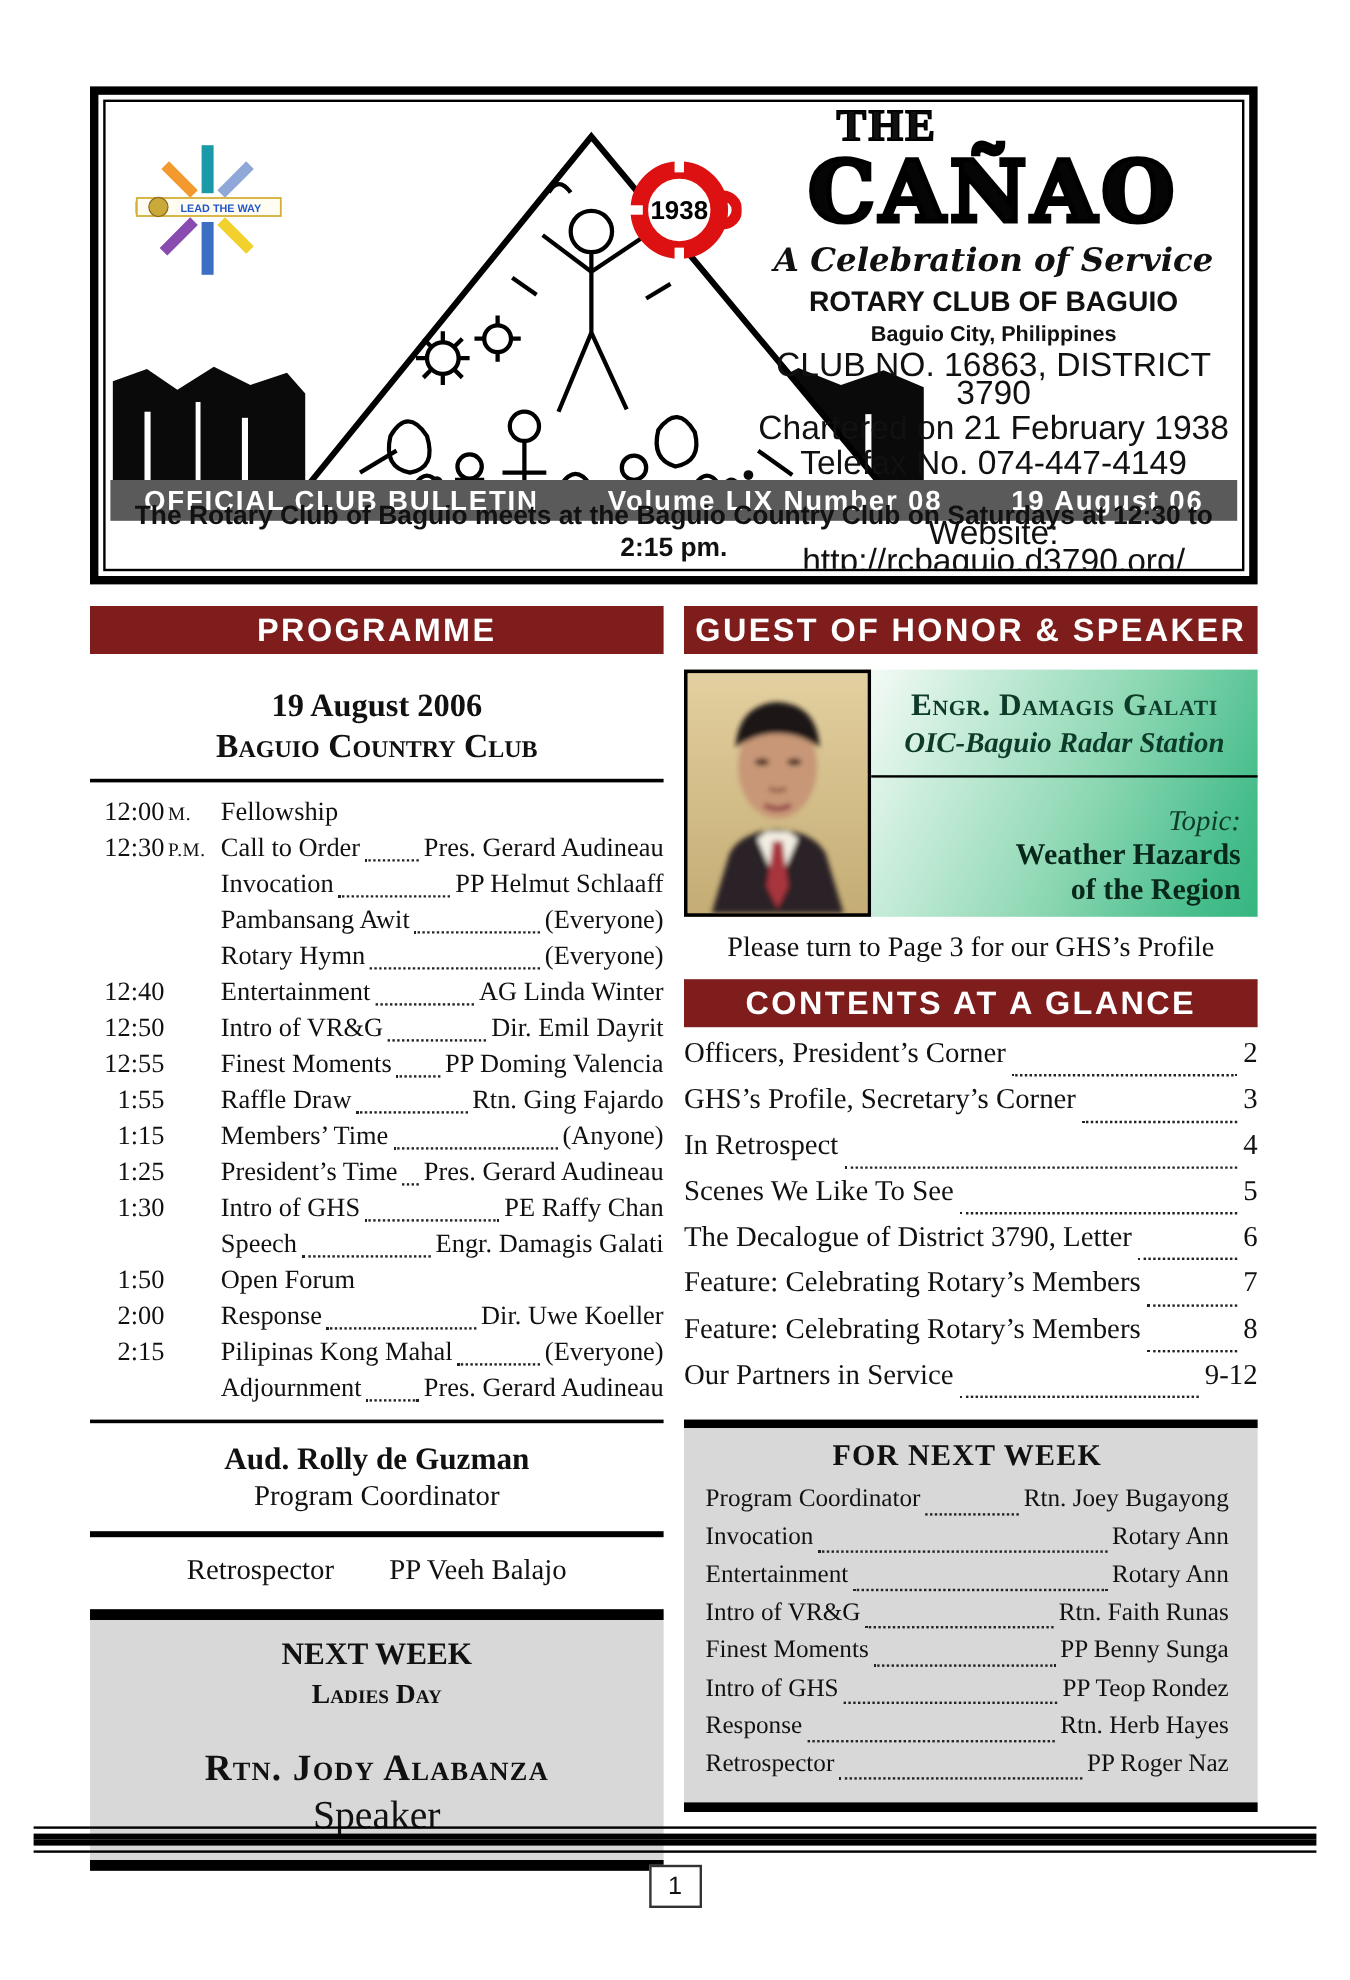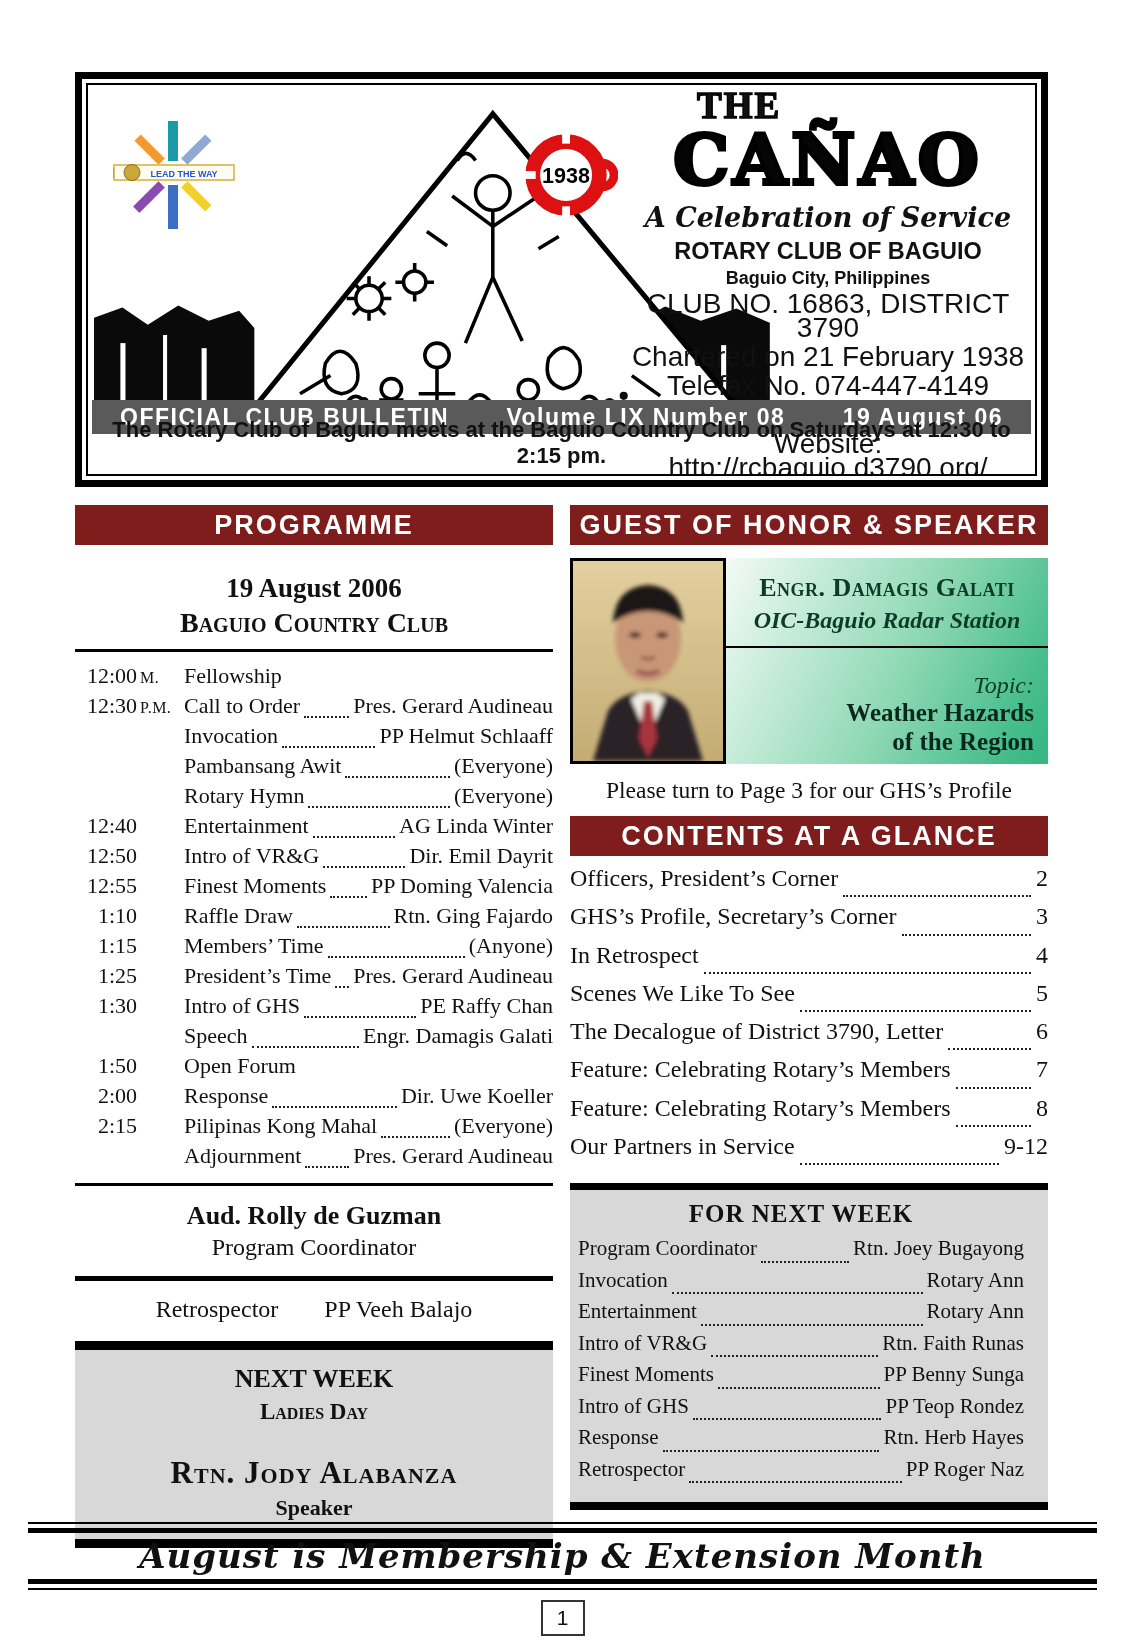--- a/index.html
+++ b/index.html
@@ -52,21 +52,21 @@
   .pw{flex:none;text-align:right;}
   .coord-name{text-align:center;font-weight:bold;font-size:26px;margin-top:15px;}
   .coord-role{text-align:center;font-size:24px;margin-top:3px;}
   .thick-rule{border:none;border-top:5px solid #000;margin:15px 0 0 0;}
   .retro-line{display:flex;justify-content:center;gap:46px;font-size:24px;margin-top:15px;}
   .nextweek-box{margin-top:18px;background:#d8d8d8;border-top:9px solid #000;border-bottom:9px solid #000;
                 padding:14px 10px 18px 10px;text-align:center;}
   .nw-title{font-weight:bold;font-size:26px;}
   .nw-sub{font-weight:bold;font-size:23px;font-variant:small-caps;margin-top:5px;}
   .nw-speaker{font-weight:bold;font-size:31px;font-variant:small-caps;margin-top:30px;letter-spacing:1px;}
-  .nw-role{font-weight:bold;font-size:22px;margin-top:4px;}
+  .nw-role{font-weight:normal;font-size:33px;margin-top:4px;}
 
   
   .guest-panel{margin-top:13px;display:flex;height:206px;}
   .guest-photo{width:150px;height:200px;flex:none;border:3px solid #000;background:#d6c290;}
   .green-panel{flex:1;margin-left:0;background:linear-gradient(115deg,#f4faf6 0%,#cdeedd 20%,#8ed8b4 55%,#46bd8b 88%,#35b681 100%);
                position:relative;color:#0d3b29;}
   .gp-name{text-align:center;font-weight:bold;font-size:26px;font-variant:small-caps;margin-top:15px;letter-spacing:.5px;}
   .gp-pos{text-align:center;font-weight:bold;font-style:italic;font-size:24px;margin-top:4px;}
   .gp-div{border-top:2.5px solid #000;margin-top:12px;}
   .gp-topic-label{text-align:right;font-style:italic;font-size:24px;margin:24px 14px 0 0;}
@@ -74,21 +74,21 @@
   .profile-note{text-align:center;font-size:23.5px;margin-top:13px;}
 
   
   .toc{margin-top:9px;}
   .toc-row{display:flex;align-items:baseline;font-size:24px;height:38.3px;white-space:nowrap;}
   .toc-dots{flex:1;border-bottom:2.6px dotted #222;margin:0 5px 6px 5px;align-self:flex-end;}
   .toc-page{flex:none;text-align:right;}
 
   
   .fnw-box{margin-top:12px;background:#d8d8d8;border-top:7px solid #000;border-bottom:8px solid #000;
-           padding:10px 24px 14px 8px;font-family:Liberation Serif, serif;}
+           padding:10px 24px 14px 18px;font-family:Liberation Serif, serif;}
   .fnw-title{text-align:center;font-weight:bold;font-size:25px;letter-spacing:1px;}
   .fnw-list{margin-top:8px;}
   .fnw-row{display:flex;align-items:baseline;font-size:21px;height:31.5px;white-space:nowrap;}
   .fnw-dots{flex:1;border-bottom:2.4px dotted #222;margin:0 4px 5px 4px;align-self:flex-end;}
 
   
   .footer{position:absolute;left:28px;right:28px;top:1522px;}
   .rule-thin{height:2px;background:#000;}
   .rule-thick{height:5px;background:#000;margin-top:4px;}
   .rule-thick2{height:5px;background:#000;}
@@ -263,21 +263,21 @@
           <span class="pw">Dir. Emil Dayrit</span>
         </div>
         <div class="prog-row">
           <span class="pt">12:55</span>
           <span class="ps"></span>
           <span class="pa">Finest Moments</span>
           <span class="pdots"></span>
           <span class="pw">PP Doming Valencia</span>
         </div>
         <div class="prog-row">
-          <span class="pt">1:10</span>
+          <span class="pt">1:55</span>
           <span class="ps"></span>
           <span class="pa">Raffle Draw</span>
           <span class="pdots"></span>
           <span class="pw">Rtn. Ging Fajardo</span>
         </div>
         <div class="prog-row">
           <span class="pt">1:15</span>
           <span class="ps"></span>
           <span class="pa">Members’ Time</span>
           <span class="pdots"></span>
@@ -473,21 +473,20 @@
             <span class="fnw-dots"></span>
             <span>PP Roger Naz</span>
           </div>
         </div>
     </div>
   </div>
 
   <div class="footer">
     <div class="rule-thin"></div>
     <div class="rule-thick"></div>
-    <div class="banner-text">August is Membership &amp; Extension Month</div>
     <div class="rule-thick2"></div>
     <div class="rule-thin2"></div>
     <div class="page-box">
       <span>1</span>
     </div>
   </div>
 
 </div>
 
 </body></html>

